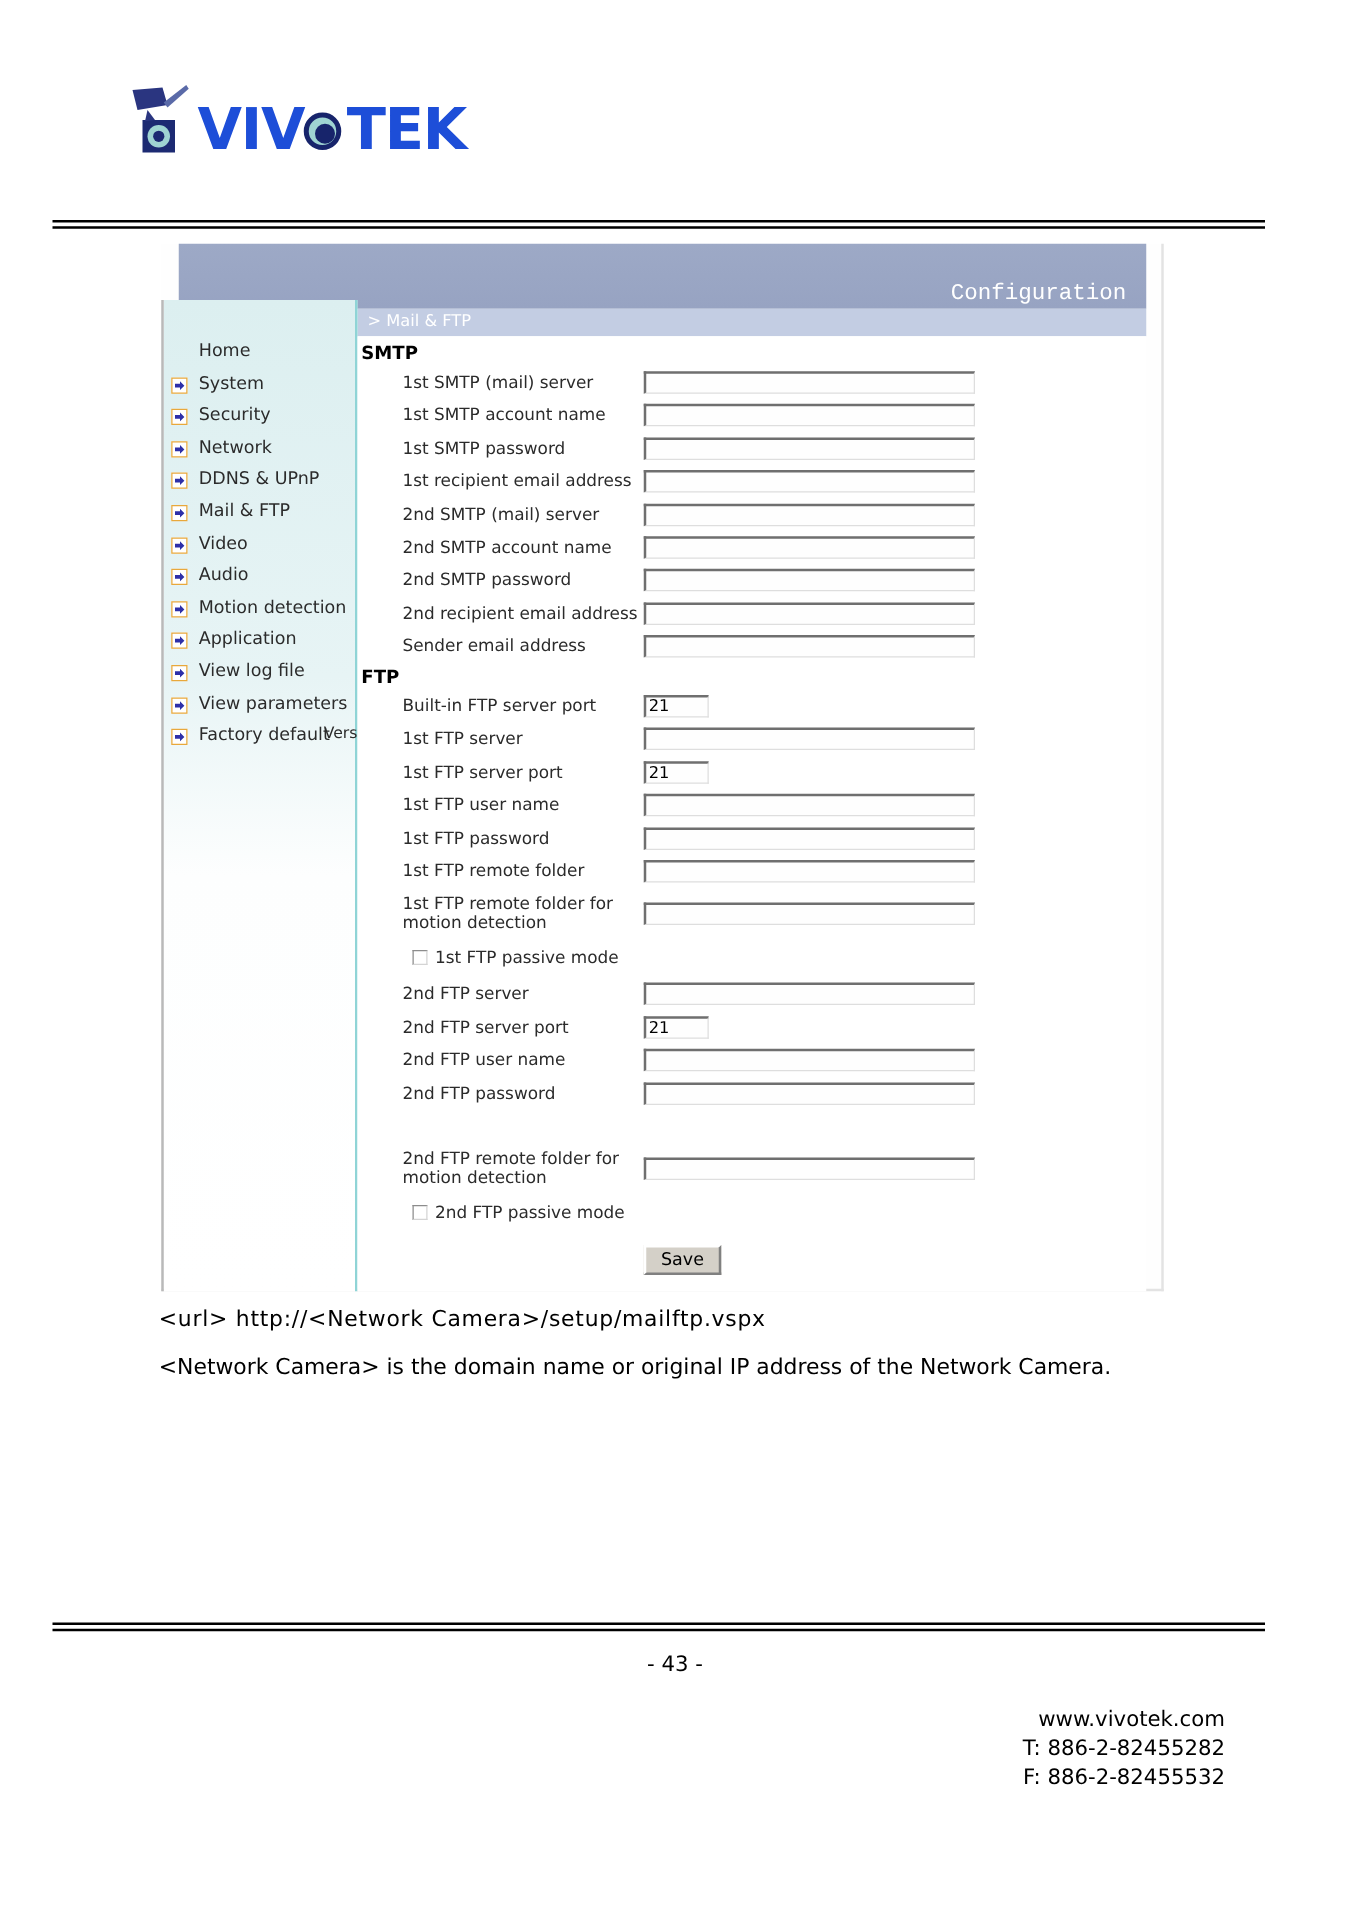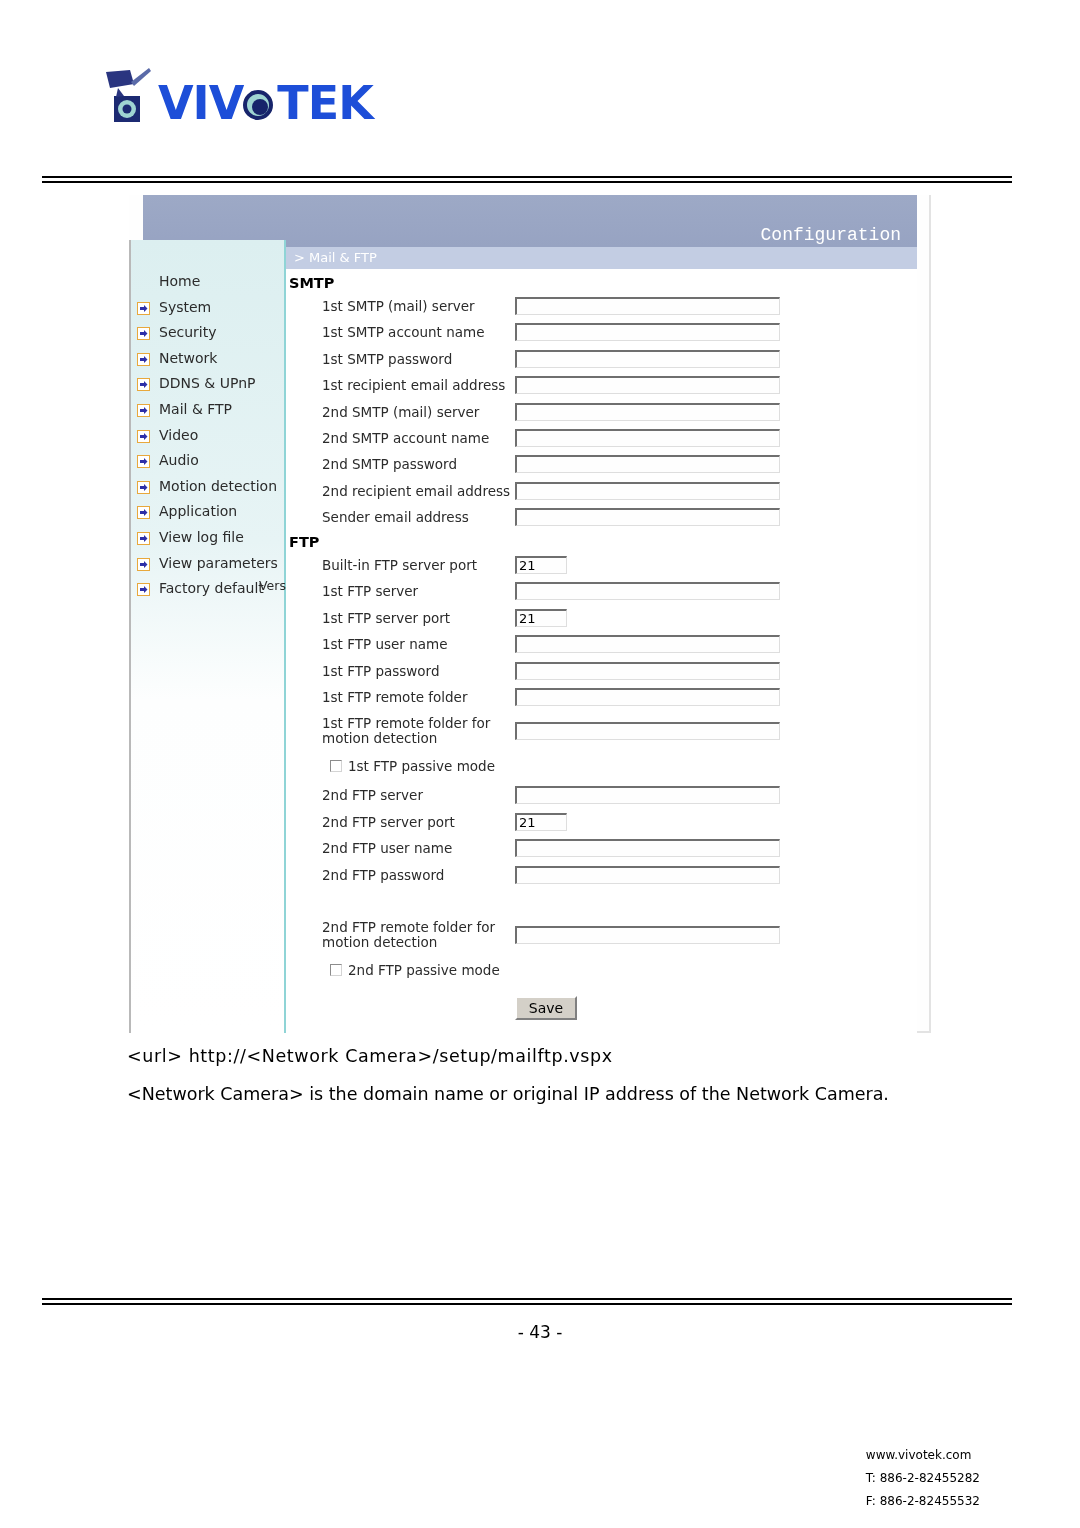--- a/index.html
+++ b/index.html
@@ -318,23 +318,23 @@
     top: 1322px;
     width: 1080px;
     text-align: center;
     font-size: 17px;
     font-family: "DejaVu Sans", sans-serif;
     color: #000;
   }
   #footer-contact {
     position: absolute;
     right: 100px;
-    top: 1444px;
-    text-align: left;
-    font-size: 12px;
+    top: 1365px;
+    text-align: right;
+    font-size: 17px;
     font-family: "DejaVu Sans", sans-serif;
     color: #000;
     line-height: 23px;
   }
 </style>
 </head>
 <body>
 
 <div id="logo-area">
   <svg id="logo-mark" viewBox="0 0 52 62">

